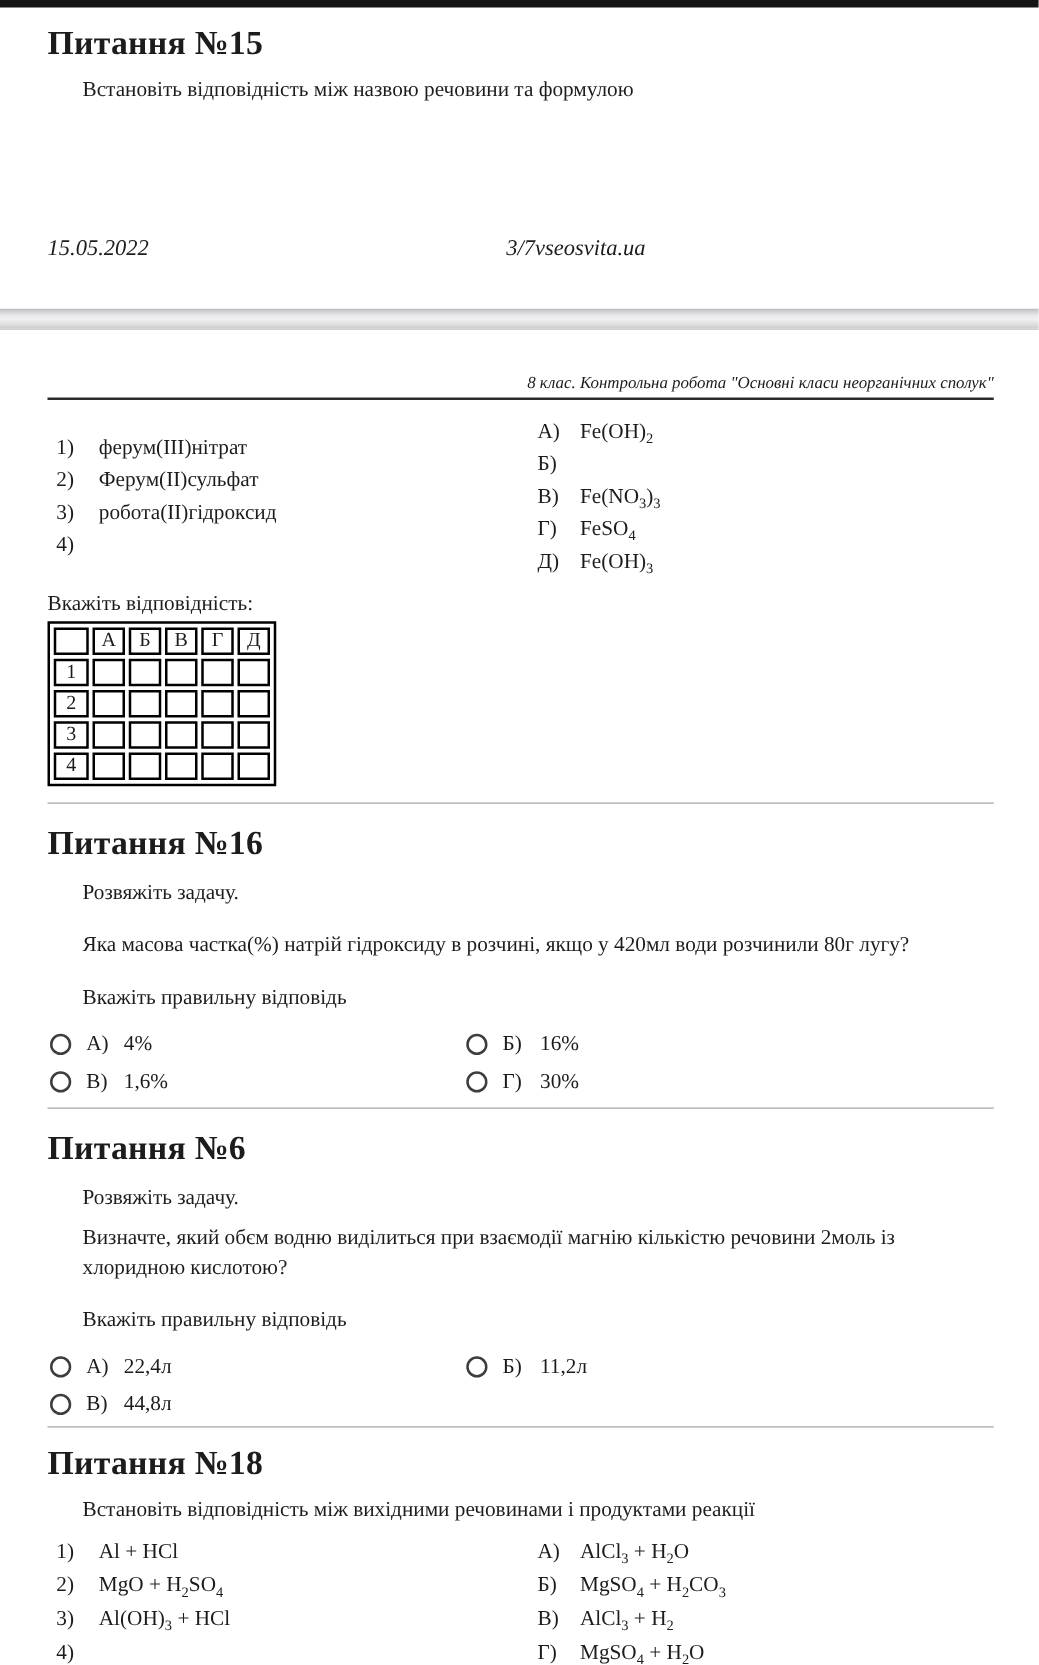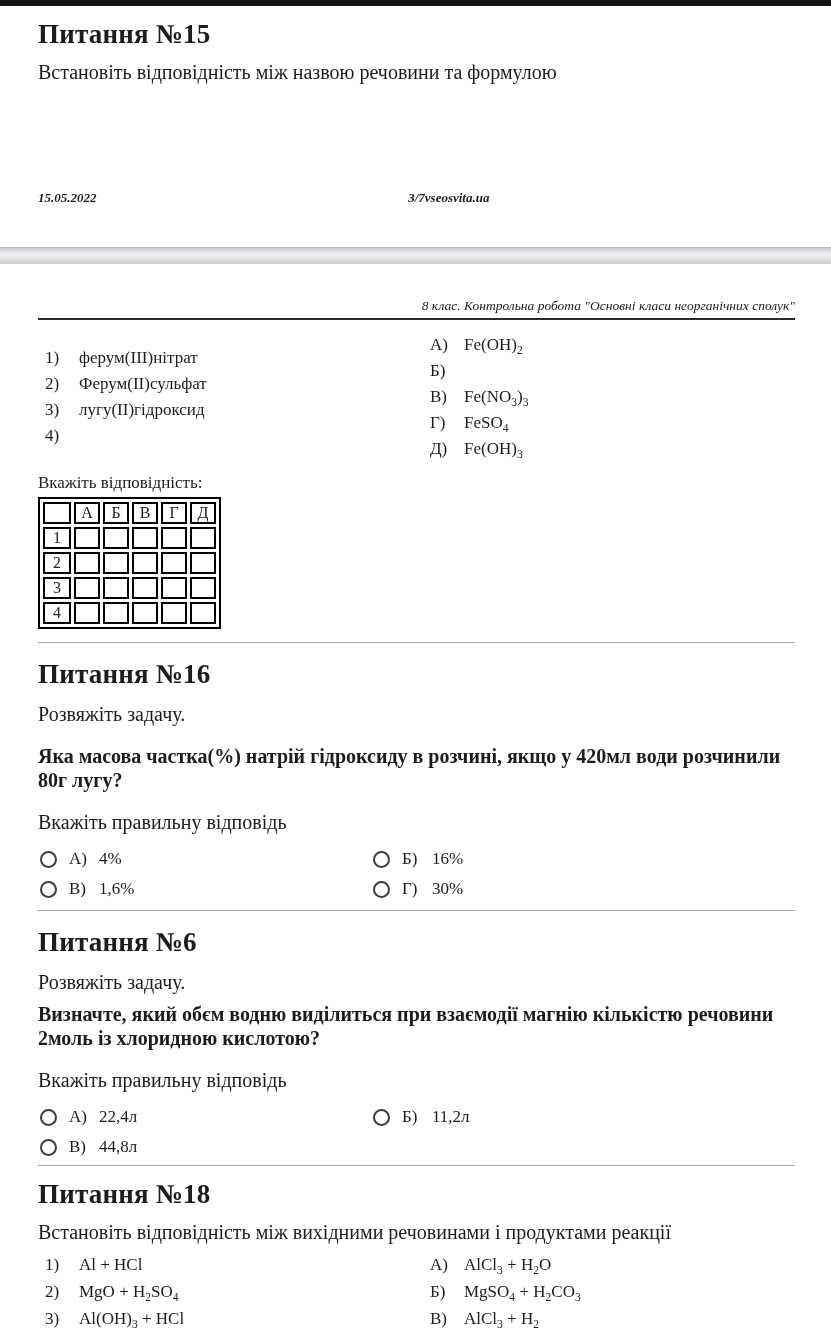--- a/index.html
+++ b/index.html
@@ -6,25 +6,25 @@
   html, body { background: #ffffff; }
   body {
     width: 831px; height: 1332px; overflow: hidden;
     font-family: "Liberation Serif", "DejaVu Serif", serif;
     color: #1c1c1c;
   }
   .top-bar { height: 6px; background: #151515; width: 100%; }
   .content { padding-left: 38px; padding-right: 36px; }
 
   h1.q-title { font-size: 27px; font-weight: bold; letter-spacing: 0.2px; line-height: 32px; }
-  .prompt, .task-label, .question-text, .choose-label { font-size: 20px; line-height: 24px; }
+  .prompt, .task-label, .question-text, .choose-label { font-size: 17px; line-height: 24px; margin-left: 28px; }
 
   .footer-row {
     display: grid; grid-template-columns: 1fr auto 1fr;
-    margin-top: 106px; font-size: 13px; font-weight: bold; font-style: italic; line-height: 16px;
+    margin-top: 106px; font-size: 18px; font-weight: normal; font-style: italic; line-height: 16px;
   }
   .footer-row .f-center { text-align: center; }
   .footer-row .f-right  { text-align: left; }
 
   .page-sep {
     margin-top: 41px; height: 17px; width: 100%;
     background: linear-gradient(180deg, #c7c7cc 0%, #e9e9ec 30%, #efeff1 50%, #dededf 78%, #cccccf 100%);
     border-top: 1px solid #bfbfc4; border-bottom: 1px solid #cfcfd3;
   }
 
@@ -54,21 +54,21 @@
   table.answer-grid td.row-head { width: 28px; }
   table.answer-grid td.corner { border: 2px solid #000; }
 
   .rule { border: none; border-top: 1px solid #a6a6ab; height: 0; }
   .rule.r1 { margin-top: 13px; }
   .rule.r2 { margin-top: 10px; }
   .rule.r3 { margin-top: 7px; }
 
   .q-block .q-title { margin-top: 15px; }
   .task-label { margin-top: 12px; }
-  .question-text { margin-top: 18px; font-weight: bold; }
+  .question-text { margin-top: 18px; }
   .question-text.tight { margin-top: 8px; }
   .choose-label { margin-top: 18px; }
 
   .options {
     margin-top: 14px; display: grid; grid-template-columns: 333px 1fr; row-gap: 8px;
   }
   .option { display: flex; align-items: center; font-size: 17px; line-height: 22px; padding-left: 2px; }
   .radio {
     width: 17px; height: 17px; flex: 0 0 17px; border: 2.5px solid #3d3d3d; border-radius: 50%;
     background: #fff; margin-right: 12px; display: inline-block;
@@ -105,21 +105,21 @@
       <div class="m-item">
         <span class="marker">1)</span>
         <span class="m-text">ферум(ІІІ)нітрат</span>
       </div>
       <div class="m-item">
         <span class="marker">2)</span>
         <span class="m-text">Ферум(ІІ)сульфат</span>
       </div>
       <div class="m-item">
         <span class="marker">3)</span>
-        <span class="m-text">лугу(ІІ)гідроксид</span>
+        <span class="m-text">робота(ІІ)гідроксид</span>
       </div>
       <div class="m-item">
         <span class="marker">4)</span>
       </div>
     </div>
     <div class="col-right">
       <div class="m-item">
         <span class="marker">А)</span>
         <span class="m-text">Fe(OH)<sub>2</sub></span>
       </div>

